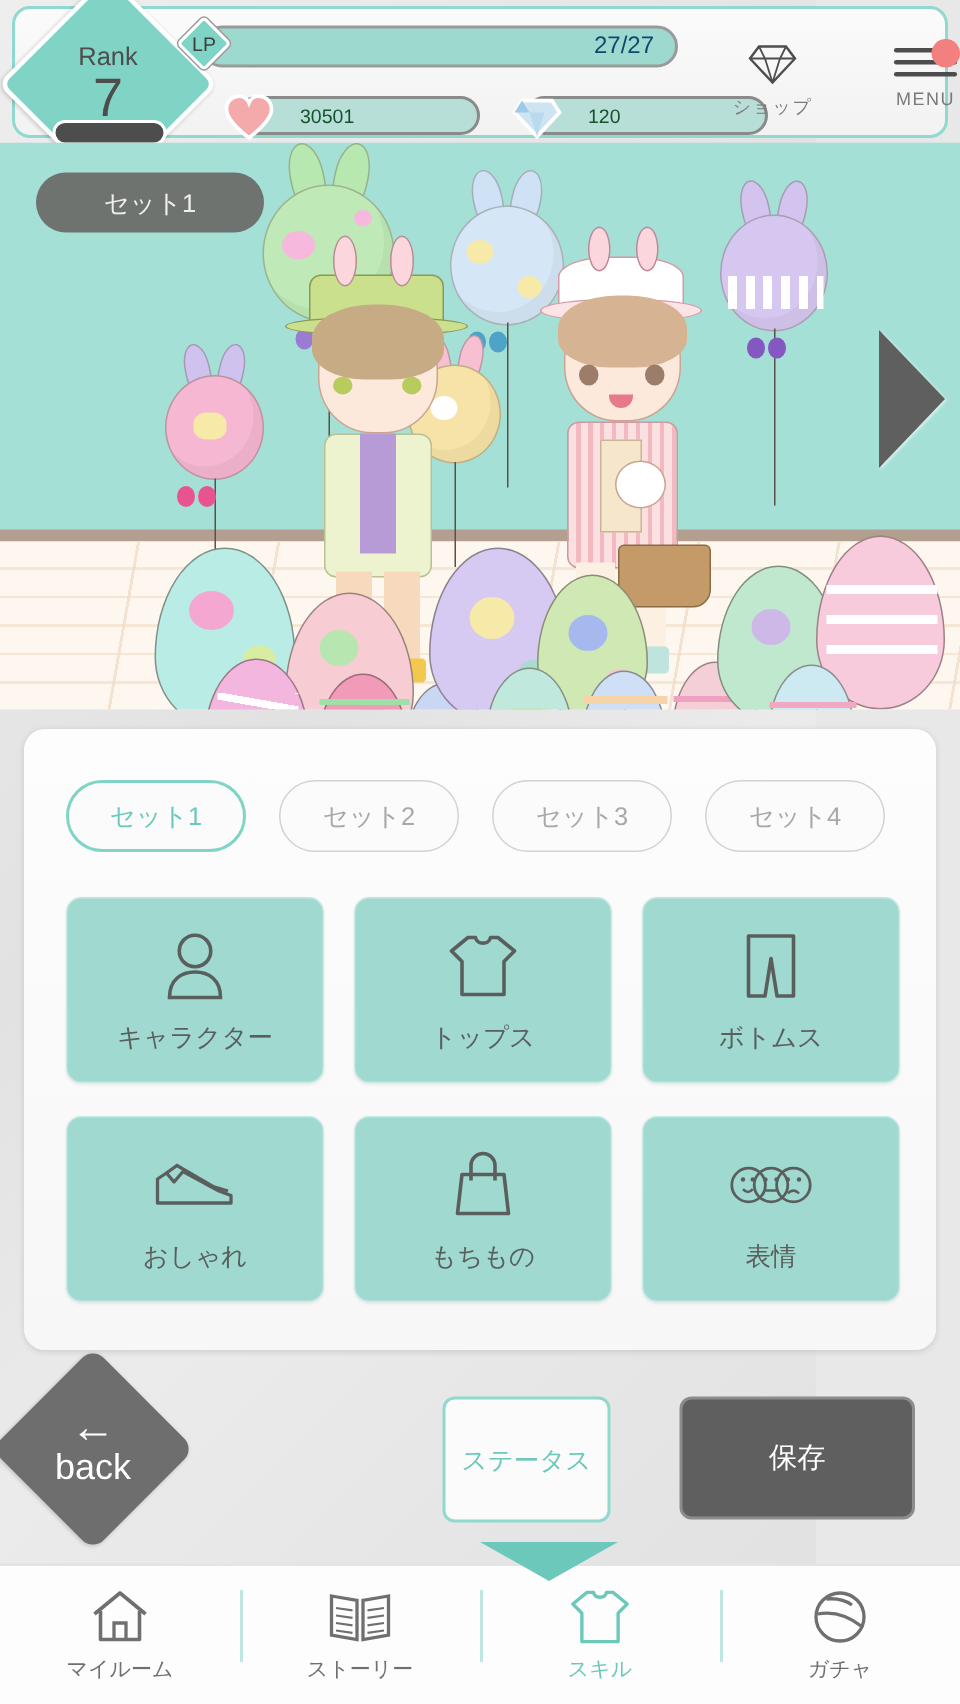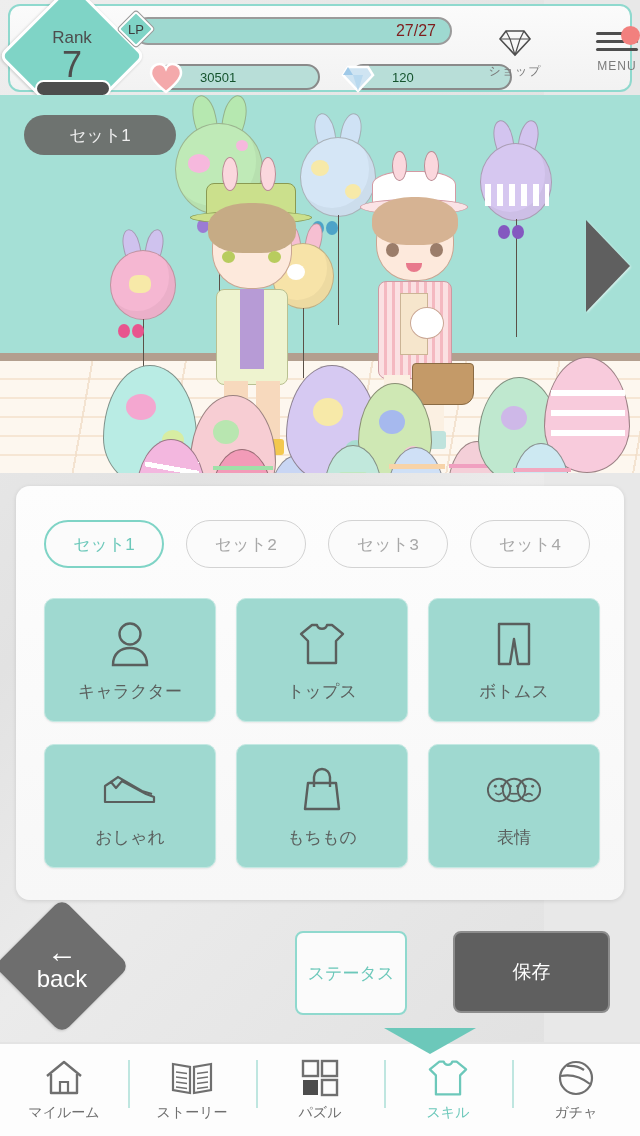--- a/index.html
+++ b/index.html
@@ -35,21 +35,21 @@
   .rank-bar {
     position:absolute; left:25px; top:74px; width:76px; height:17px;
     background:#4d4d4d; border:2px solid #ffffff; border-radius:9px;
   }
   .lp-row { position:absolute; left:124px; top:11px; }
   .lp-bar {
     position:relative; width:318px; height:28px;
     background:#9ed9d0; border:2px solid #9a9a9a; border-radius:14px;
     display:flex; align-items:center; justify-content:flex-end;
   }
-  .lp-val { font-size:16px; color:#7f1d1d; padding-right:14px;margin-left:44px; }
+  .lp-val { font-size:16px; color:#0c4a6e; padding-right:14px;margin-left:44px; }
   .lp-tag {
     position:absolute; left:-11px; top:-1px; width:26px; height:26px;
     background:#7fd4c6; border:2px solid #ffffff; transform:rotate(45deg);
     border-radius:3px; box-shadow:0 0 0 1px #9a9a9a;
   }
   .lp-tag-txt {
     position:absolute; left:-11px; top:-1px; width:26px; height:26px;
     display:flex; align-items:center; justify-content:center;
     font-size:13px; color:#3d3d3d;
   }
@@ -146,21 +146,21 @@
   }
   .set-tabs {
     position:absolute; left:28px; top:34px; display:flex; gap:22px;
   }
   .set-tab {
     width:120px; height:48px; border-radius:24px;
     display:flex; align-items:center; justify-content:center;
     font-size:17px; background:#fbfbfb;
   }
   .set-tab.active { border:2px solid #7fd4c6; color:#6cc8ba; }
-  .set-tab.inactive { border:1px solid #d3d3d3; color:#a8a8a8;font-family:Liberation Mono, monospace; }
+  .set-tab.inactive { border:1px solid #d3d3d3; color:#a8a8a8; }
   .cat-grid {
     position:absolute; left:28px; top:112px;
     display:grid; grid-template-columns:repeat(3,172px); grid-template-rows:repeat(2,124px);
     column-gap:20px; row-gap:22px;
   }
   .cat-btn {
     background:#9fd9d0; border:1px solid #c4e9e3; border-radius:10px;
     display:flex; flex-direction:column; align-items:center; justify-content:center;
     gap:10px; box-shadow:0 1px 2px rgba(0,0,0,.07);
   }
@@ -545,29 +545,20 @@
     <div class="nav-item">
       <svg width="44" height="38" viewBox="0 0 44 38">
         <path d="M3 5 L20 8 L20 34 L3 31 Z" fill="none" stroke="#6f6f6f" stroke-width="2.2"></path>
         <path d="M41 5 L24 8 L24 34 L41 31 Z" fill="none" stroke="#6f6f6f" stroke-width="2.2"></path>
         <path d="M6 13 L17 14.6 M6 18 L17 19.6 M6 23 L17 24.6 M6 28 L17 29.6" stroke="#6f6f6f" stroke-width="1.5"></path>
         <path d="M38 13 L27 14.6 M38 18 L27 19.6 M38 23 L27 24.6 M38 28 L27 29.6" stroke="#6f6f6f" stroke-width="1.5"></path>
       </svg>
       <div class="lbl">ストーリー</div>
     </div>
 
-    <div class="nav-item">
-      <svg width="38" height="38" viewBox="0 0 38 38">
-        <rect x="2" y="2" width="15" height="15" fill="none" stroke="#6f6f6f" stroke-width="2.4"></rect>
-        <rect x="21" y="2" width="15" height="15" fill="none" stroke="#6f6f6f" stroke-width="2.4"></rect>
-        <rect x="2" y="21" width="15" height="15" fill="#4d4d4d"></rect>
-        <rect x="21" y="21" width="15" height="15" fill="none" stroke="#6f6f6f" stroke-width="2.4"></rect>
-      </svg>
-      <div class="lbl">パズル</div>
-    </div>
 
     <div class="nav-item active">
       <div class="nav-marker"></div>
       <svg width="42" height="38" viewBox="0 0 48 44">
         <path d="M3 12 L14 3 L19 3 C20 8 28 8 29 3 L34 3 L45 12 L38 19 L38 41 L10 41 L10 19 Z" fill="none" stroke="#6cc8ba" stroke-width="2.6" stroke-linejoin="round"></path>
       </svg>
       <div class="lbl">スキル</div>
     </div>
 
     <div class="nav-item">

